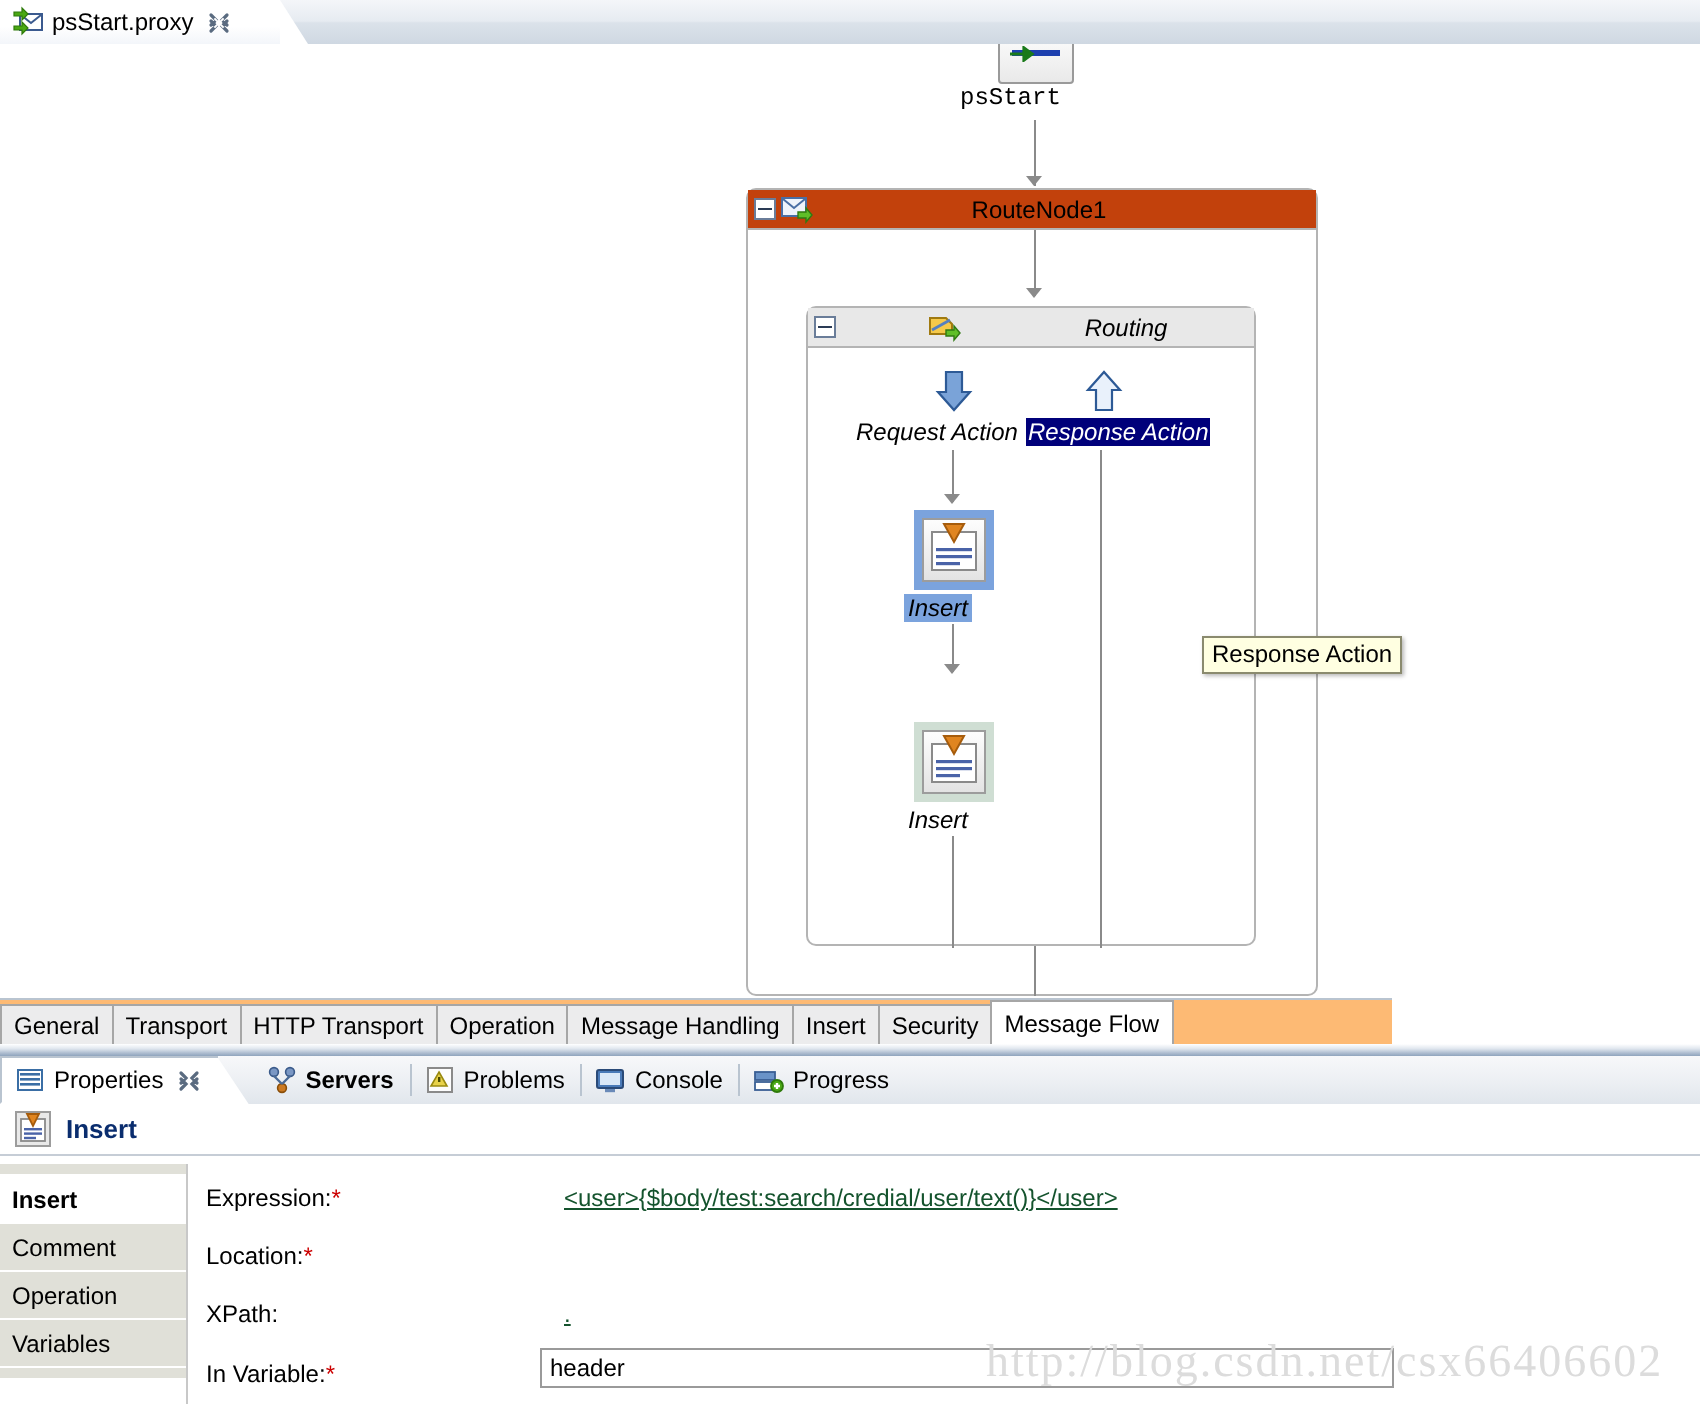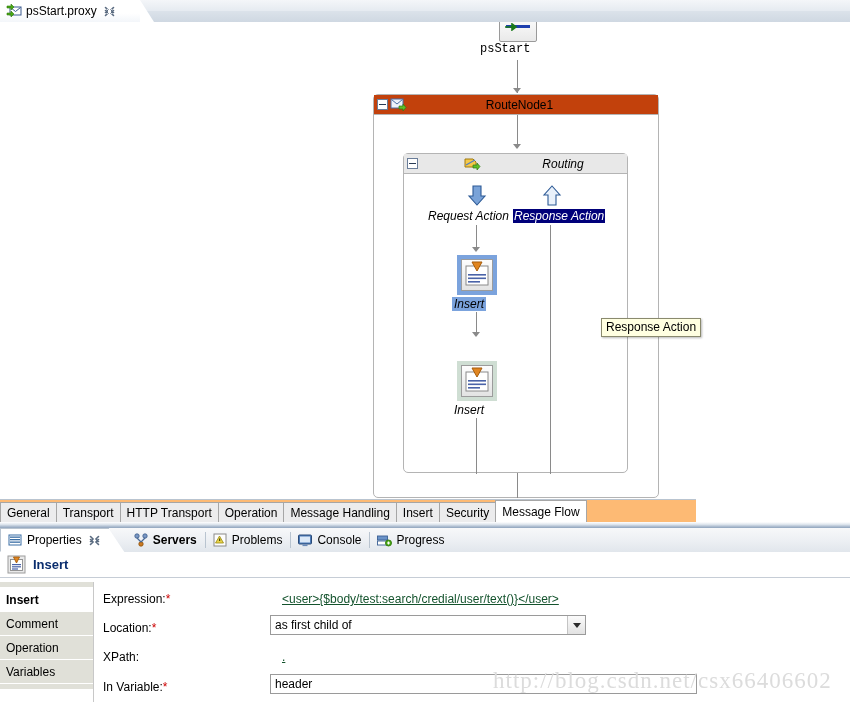--- a/index.html
+++ b/index.html
@@ -691,26 +691,20 @@
     <div class="side-divider"></div>
 
     <div class="form-row" style="left:103px; top:40px;">
       <span class="form-label">Expression:</span><span class="req">*</span>
     </div>
     <a class="link-value" style="top:40px;" href="#">&lt;user&gt;{$body/test:search/credial/user/text()}&lt;/user&gt;</a>
 
     <div class="form-row" style="left:103px; top:69px;">
       <span class="form-label">Location:</span><span class="req">*</span>
     </div>
-    <div class="combo" style="top:63px;">
-      <span class="combo-text">as first child of</span>
-      <span class="combo-btn">
-          <span class="combo-caret"></span>
-        </span>
-    </div>
 
     <div class="form-row" style="left:103px; top:98px;">
       <span class="form-label">XPath:</span>
     </div>
     <a class="link-value" style="top:98px;" href="#">.</a>
 
     <div class="form-row" style="left:103px; top:128px;">
       <span class="form-label">In Variable:</span><span class="req">*</span>
     </div>
     <input class="textfield" style="top: 122px;" type="text" value="header">

